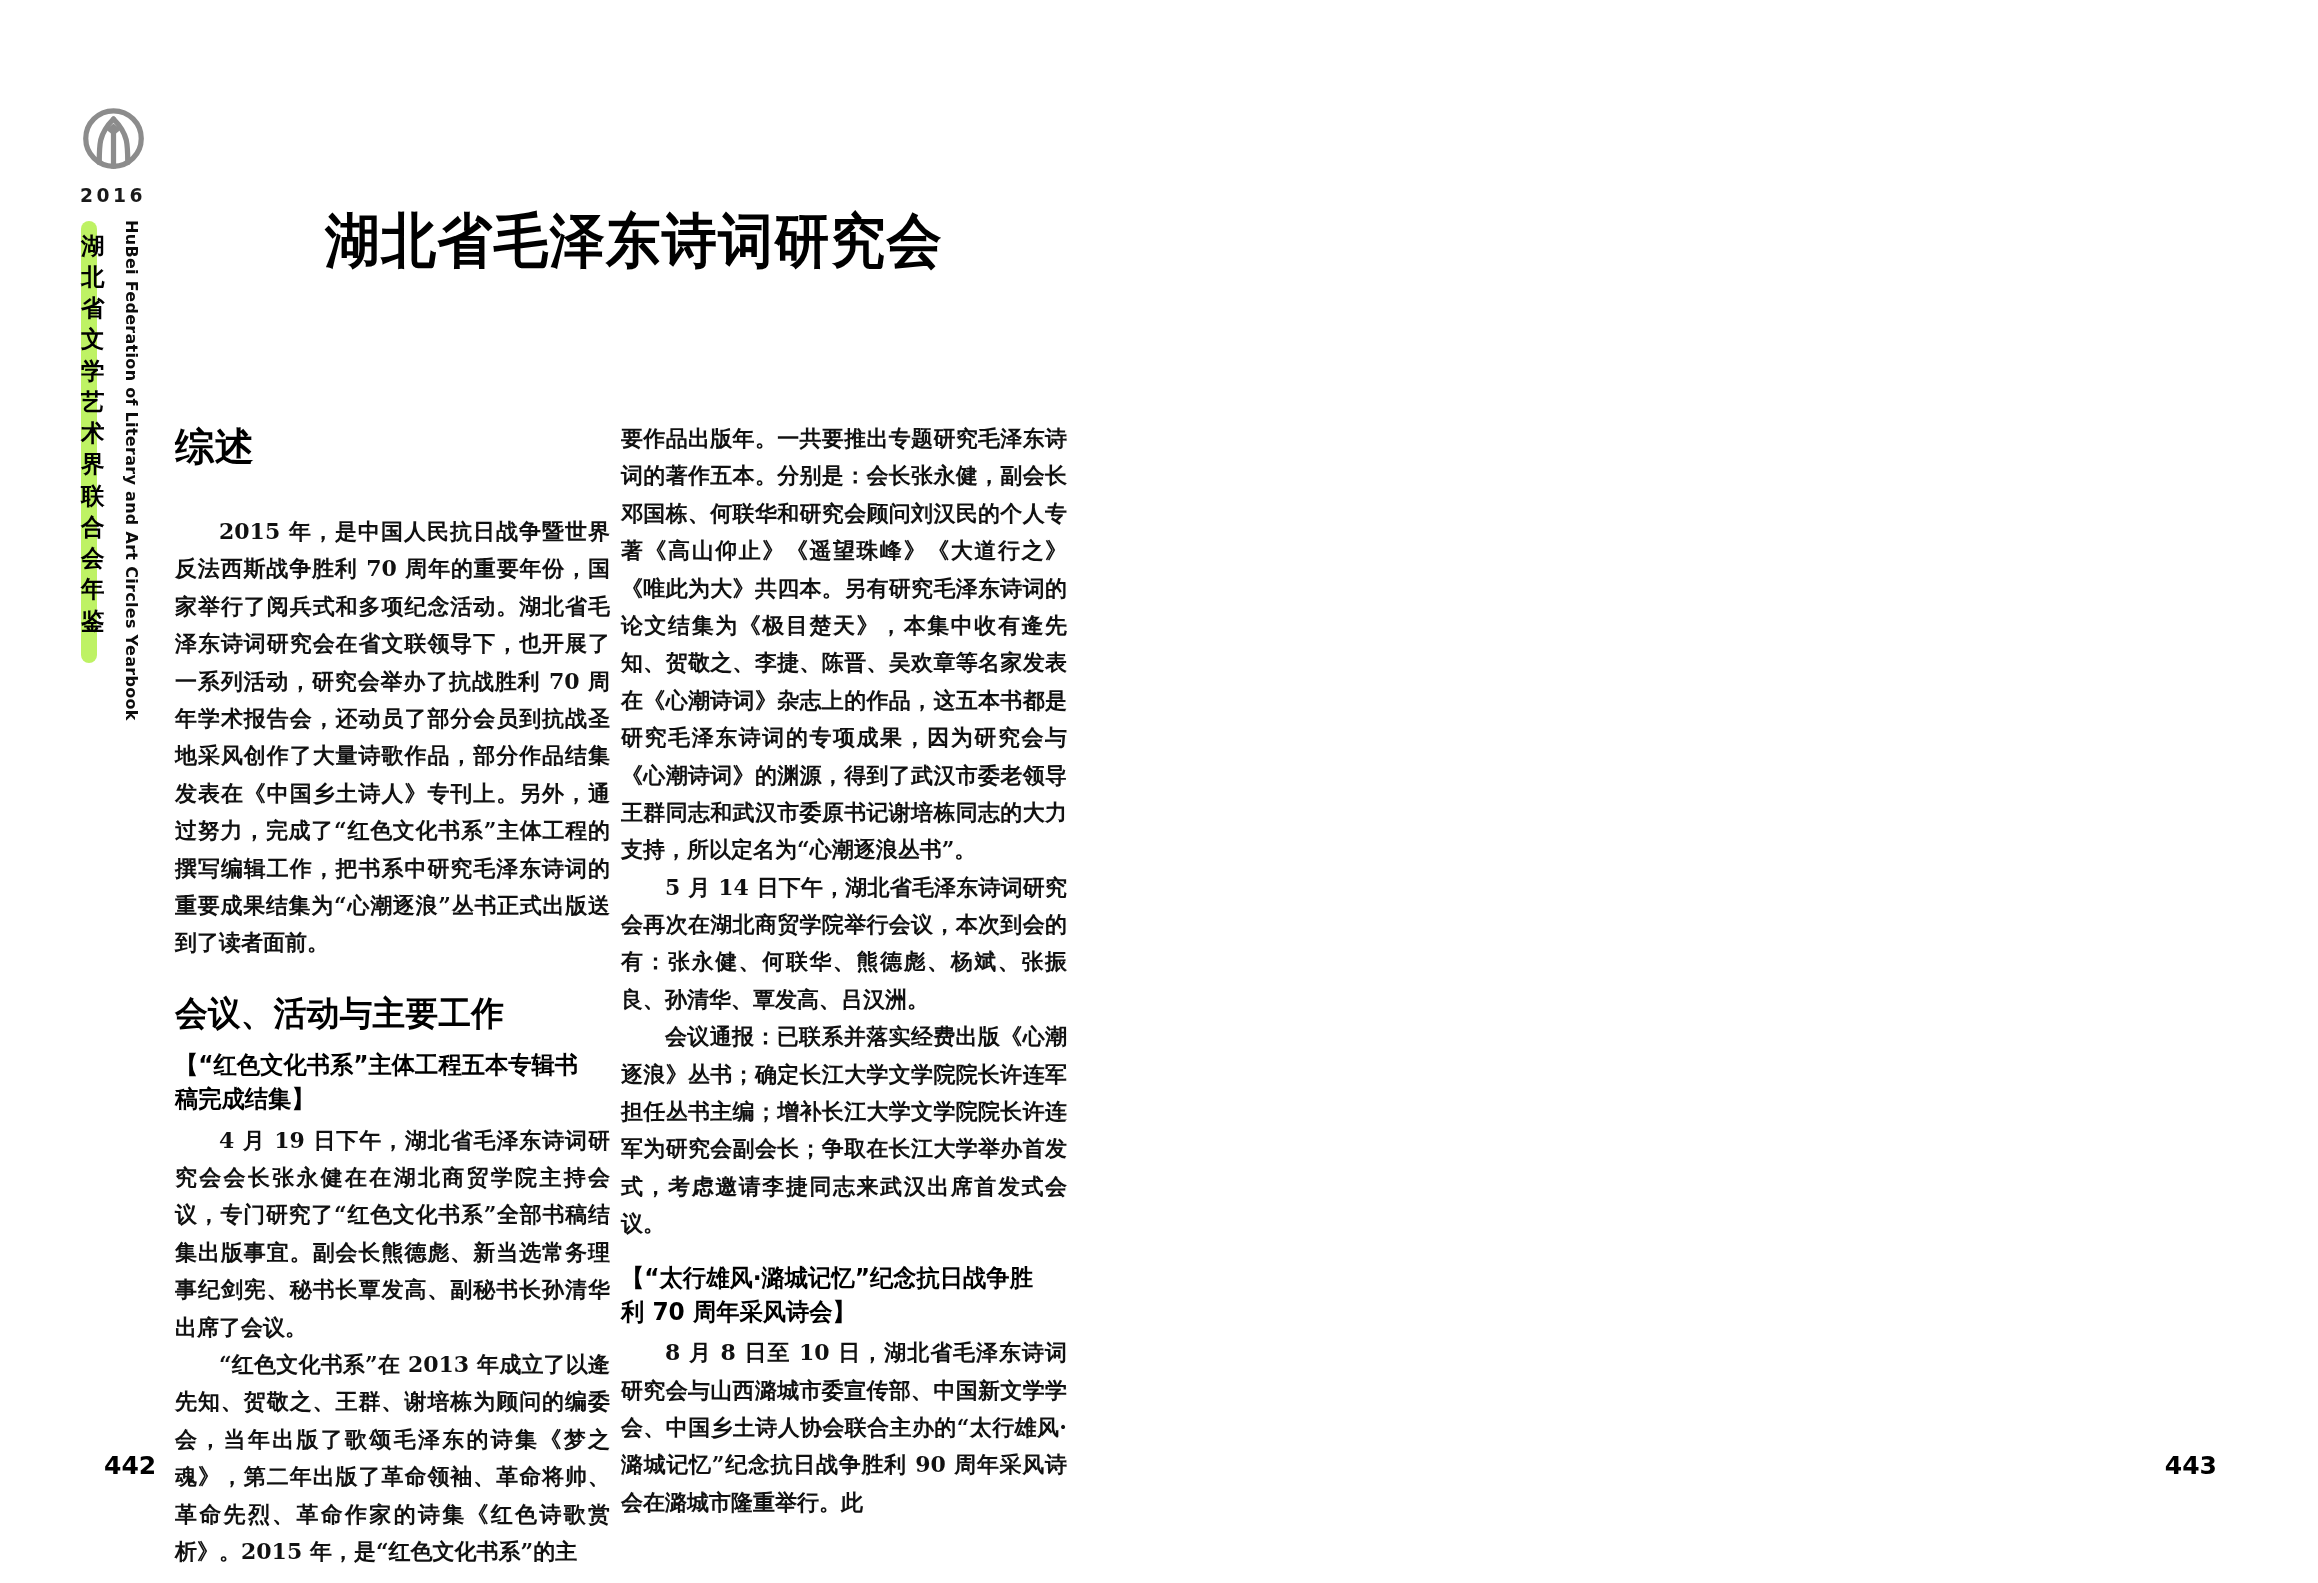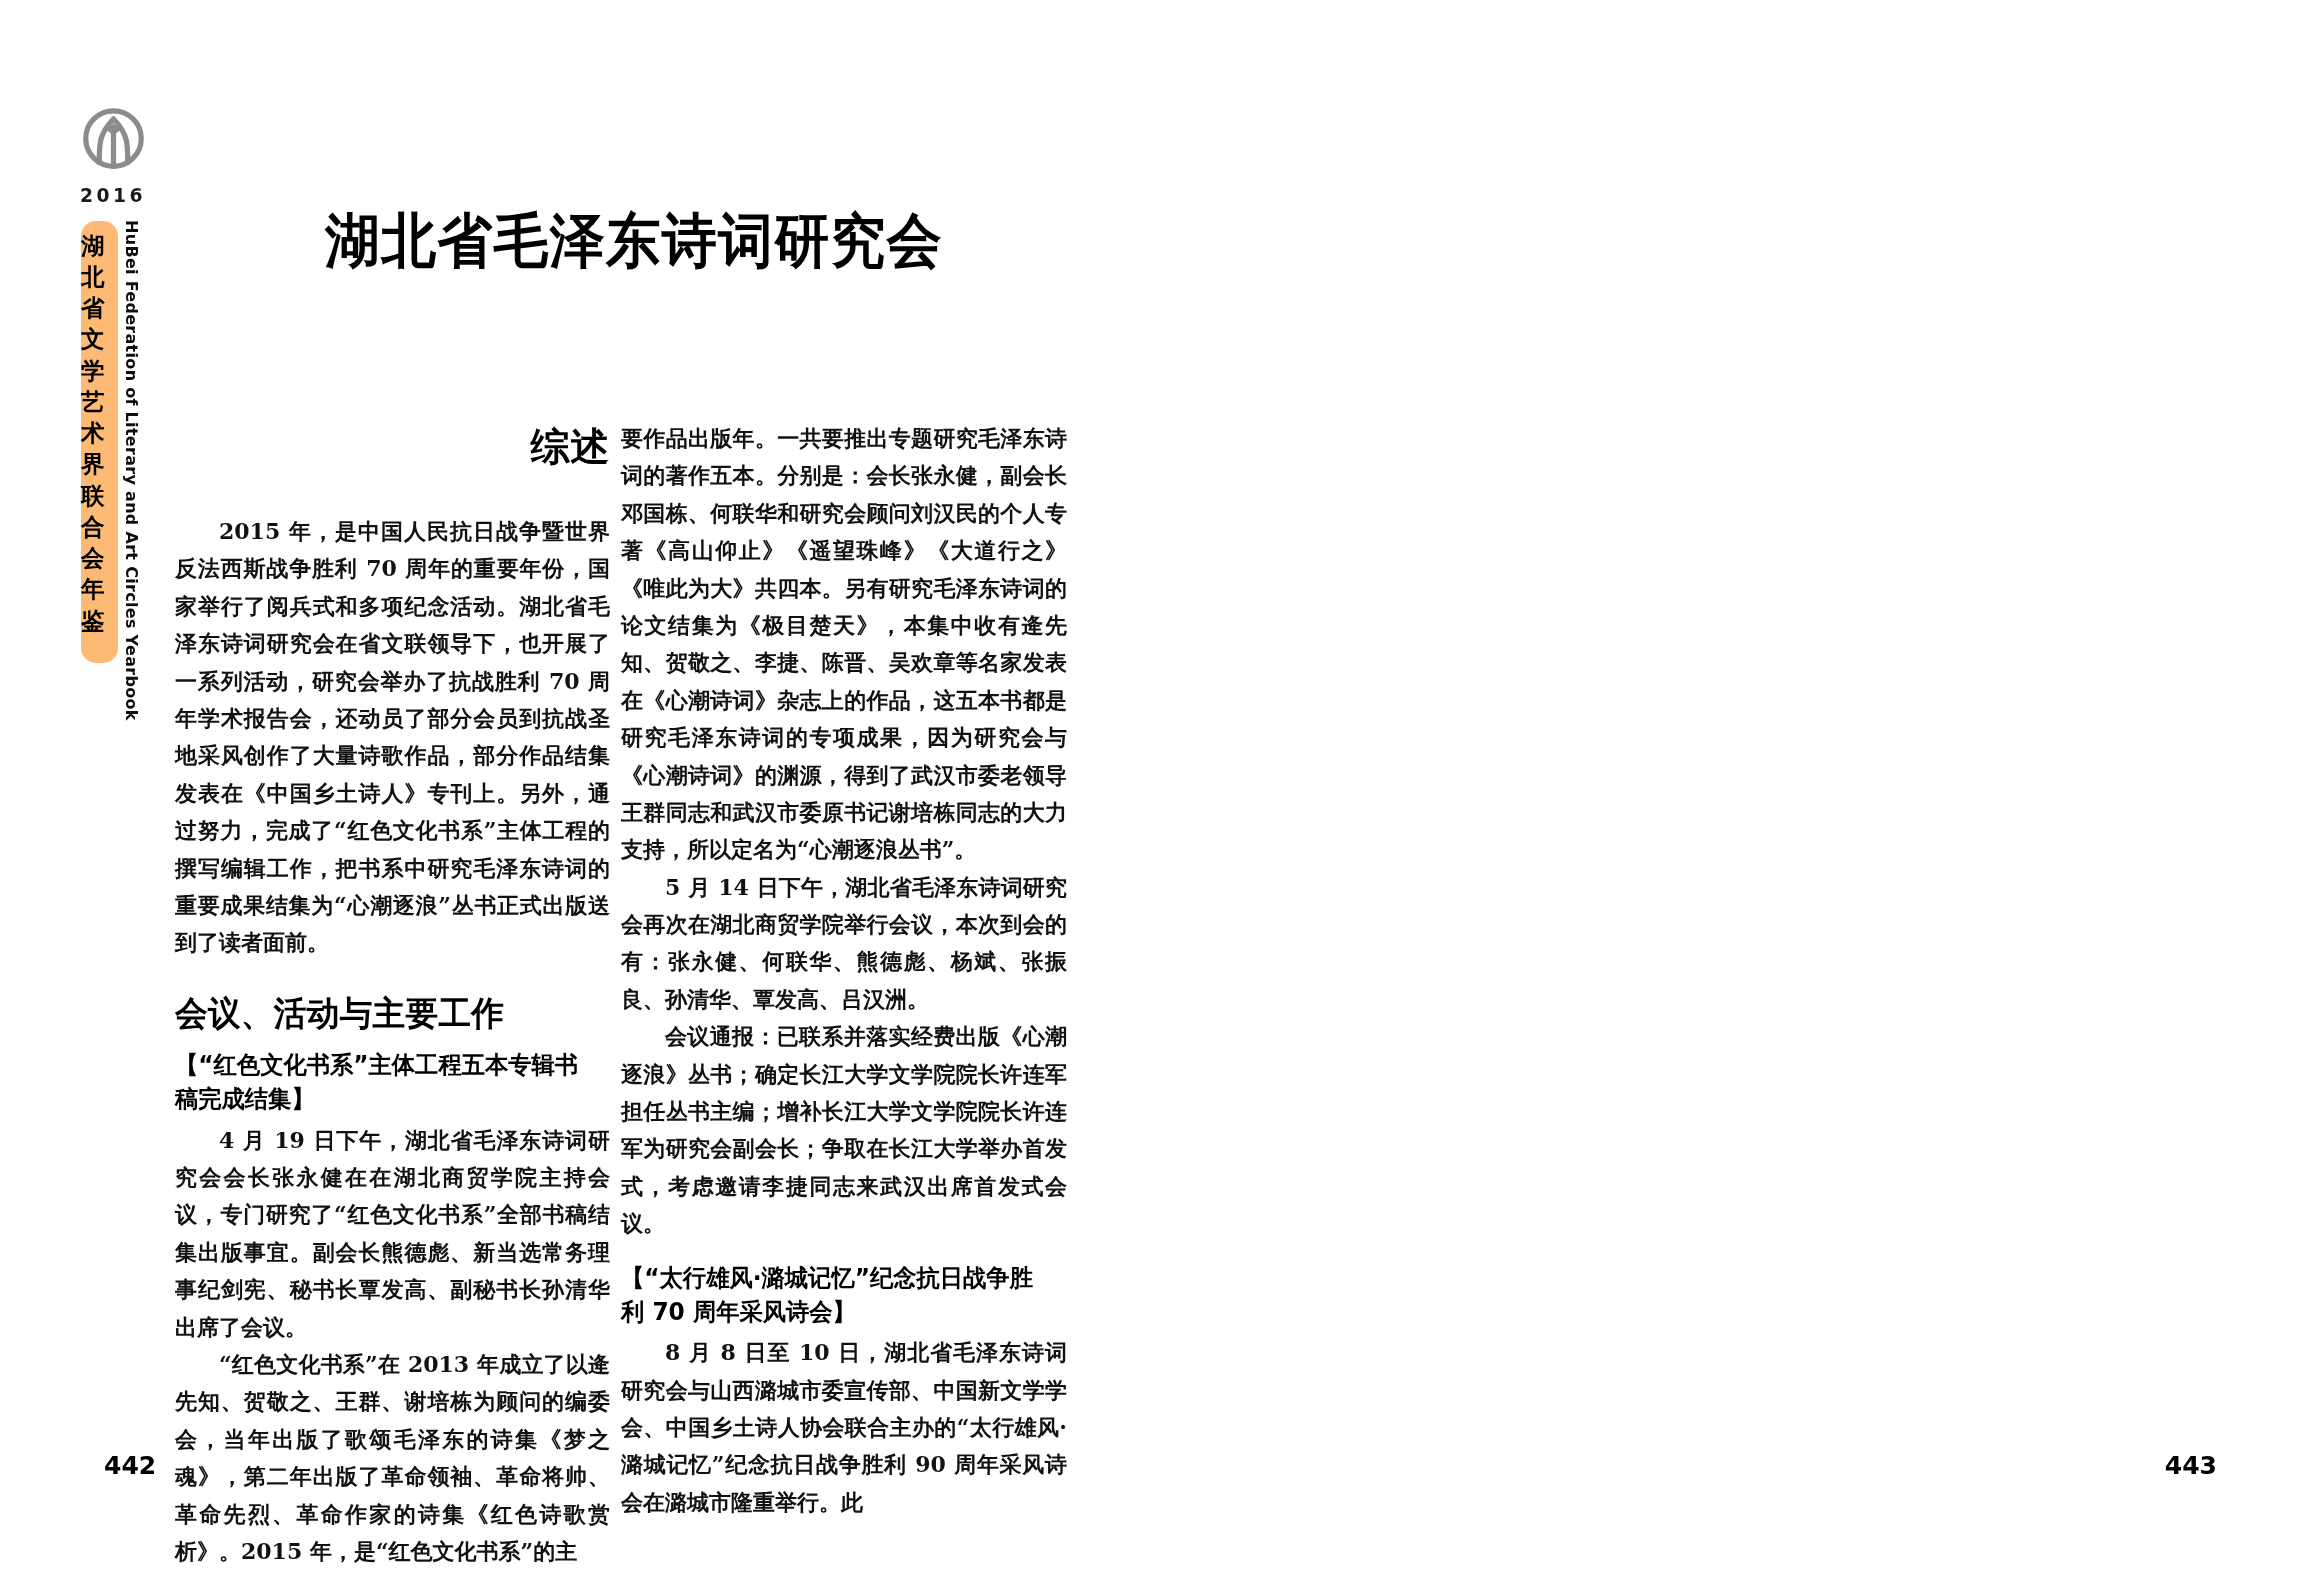--- a/index.html
+++ b/index.html
@@ -25,22 +25,22 @@
   .logo-mark { width:75px; height:75px; margin:0 auto; display:block; }
   .logo-year {
     margin-top:5.5px;
     font-family:"DejaVu Sans",sans-serif;
     font-weight:700; font-size:18.7px; letter-spacing:3.5px;
     color:#1a1a1a;
   }
 
   .side-tab {
     position:absolute; left:81px; top:221px;
-    width:37px; height:442px;
-    background:#fdba74;
+    width:16px; height:442px;
+    background:#bef264;
     border-radius:15px;
   }
   .side-tab-cn {
     position:absolute; left:0; top:0; width:36px; height:442px;
     display:flex; flex-direction:column; align-items:center;
     justify-content:flex-start; padding-top:9.7px;
     font-family:"DejaVu Sans",sans-serif;
     font-weight:700; font-size:23.5px; line-height:1.33;
     color:#000;
   }
@@ -63,21 +63,21 @@
   }
 
   
   .col { position:absolute; top:0; }
   .c1 { left:175px;  width:435px;  top:420px; }
   .c2 { left:621px;  width:446px;  top:420px; }
 
   .sec-h1 {
     font-family:Liberation Sans, sans-serif;
     font-weight:700; font-size:39px; letter-spacing:0.7px;
-    text-align:right; color:#000; margin:0 0 39px 0;
+    text-align:left; color:#000; margin:0 0 39px 0;
   }
   .sec-h2 {
     font-family:"DejaVu Sans",sans-serif;
     font-weight:700; font-size:34px; letter-spacing:0.3px;
     color:#000; margin:29px 0 12.4px 0; line-height:1.32;
     transform:scaleX(0.96); transform-origin:left center;
   }
   .sec-h3 {
     font-family:"DejaVu Sans",sans-serif;
     font-weight:700; font-size:24px; letter-spacing:0px;

